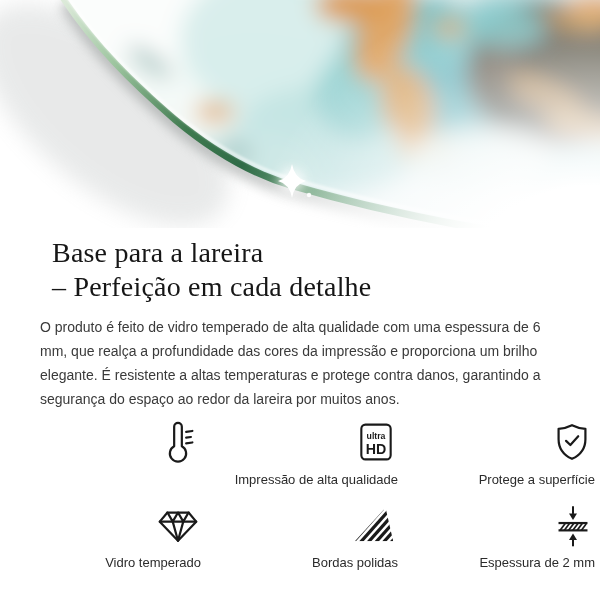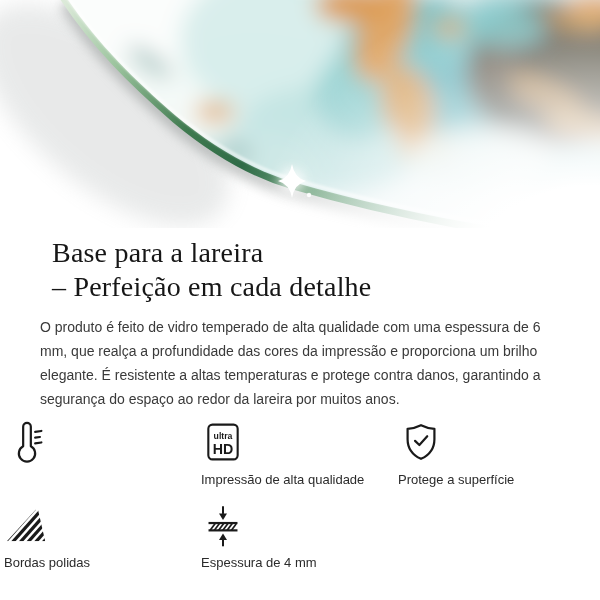--- a/index.html
+++ b/index.html
@@ -22,21 +22,21 @@
     color:var(--heading-text);letter-spacing:.2px;
   }
   .desc{
     margin:11px 40px 0;width:526px;
     font-size:14px;line-height:24px;color:var(--body-text);
   }
   .features{
     margin-top:7px;padding-left:4px;
     display:grid;grid-template-columns:repeat(3,197px);row-gap:13px;
   }
-  .feature{display:flex;flex-direction:column;align-items:flex-start}
+  .feature{display:flex;flex-direction:column;align-items:flex-end}
   .icon-box{
     height:48px;display:flex;align-items:center;justify-content:center;
     color:var(--icon-stroke);
   }
   .feature-label{margin-top:6px;font-size:13px;line-height:16px;color:var(--label-text);text-align:center}
   .fi{stroke:currentColor;fill:none;stroke-width:2.3;stroke-linecap:round;stroke-linejoin:round}
 </style>
 </head>
 <body>
 
@@ -175,20 +175,33 @@
         <svg width="46" height="46" viewBox="0 0 48 48">
           <g class="fi" stroke-width="2.4">
             <path d="M24,6.5 C29,9 33.5,10 38,10.3 V21 C38,31.5 32.5,37.6 24,41.6 C15.5,37.6 10,31.5 10,21 V10.3 C14.5,10 19,9 24,6.5 Z"></path>
             <path d="M17.8,22.8 L22.3,27.2 L30.5,18"></path>
           </g>
         </svg>
       </div>
       <div class="feature-label">Protege a superfície</div>
     </div>
 
+    <div class="feature">
+      <div class="icon-box">
+        <svg width="46" height="46" viewBox="0 0 48 48">
+          <g class="fi" stroke-width="2.2">
+            <path d="M13,11 H35 L43,20.5 L24,40.5 L5,20.5 Z"></path>
+            <path d="M5,20.5 H43"></path>
+            <path d="M13,11 L18.5,20.5 L24,11 L29.5,20.5 L35,11"></path>
+            <path d="M18.5,20.5 L24,40.5 L29.5,20.5"></path>
+          </g>
+        </svg>
+      </div>
+      <div class="feature-label">Vidro temperado</div>
+    </div>
 
     <div class="feature">
       <div class="icon-box">
         <svg width="46" height="46" viewBox="0 0 48 48">
           <defs>
             <clipPath id="triClip">
                 <path d="M3,41 L43,41 L35,6 Z"></path>
               </clipPath>
           </defs>
           <g clip-path="url(#triClip)" stroke="currentColor" stroke-width="3.4">
@@ -223,17 +236,17 @@
           <g stroke="currentColor" stroke-width="2.6">
             <line x1="7" y1="24.7" x2="41" y2="24.7"></line>
             <line x1="7" y1="33.3" x2="41" y2="33.3"></line>
           </g>
           <line x1="24" y1="5" x2="24" y2="14" stroke="currentColor" stroke-width="2.4"></line>
           <path d="M19.3,13.5 H28.7 L24,21 Z" fill="currentColor"></path>
           <line x1="24" y1="52" x2="24" y2="44" stroke="currentColor" stroke-width="2.4"></line>
           <path d="M19.3,44.5 H28.7 L24,37 Z" fill="currentColor"></path>
         </svg>
       </div>
-      <div class="feature-label">Espessura de 4 mm</div>
+      <div class="feature-label">Espessura de 2 mm</div>
     </div>
 
   </div>
 </div>
 
 </body></html>

